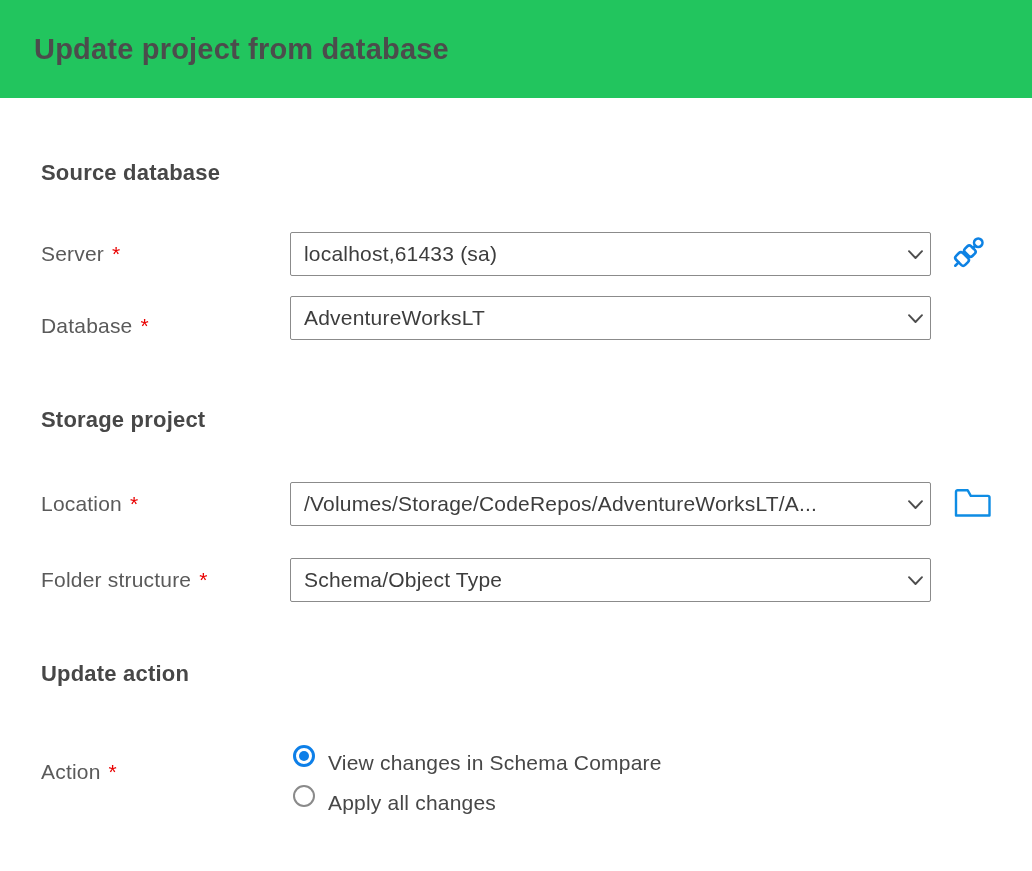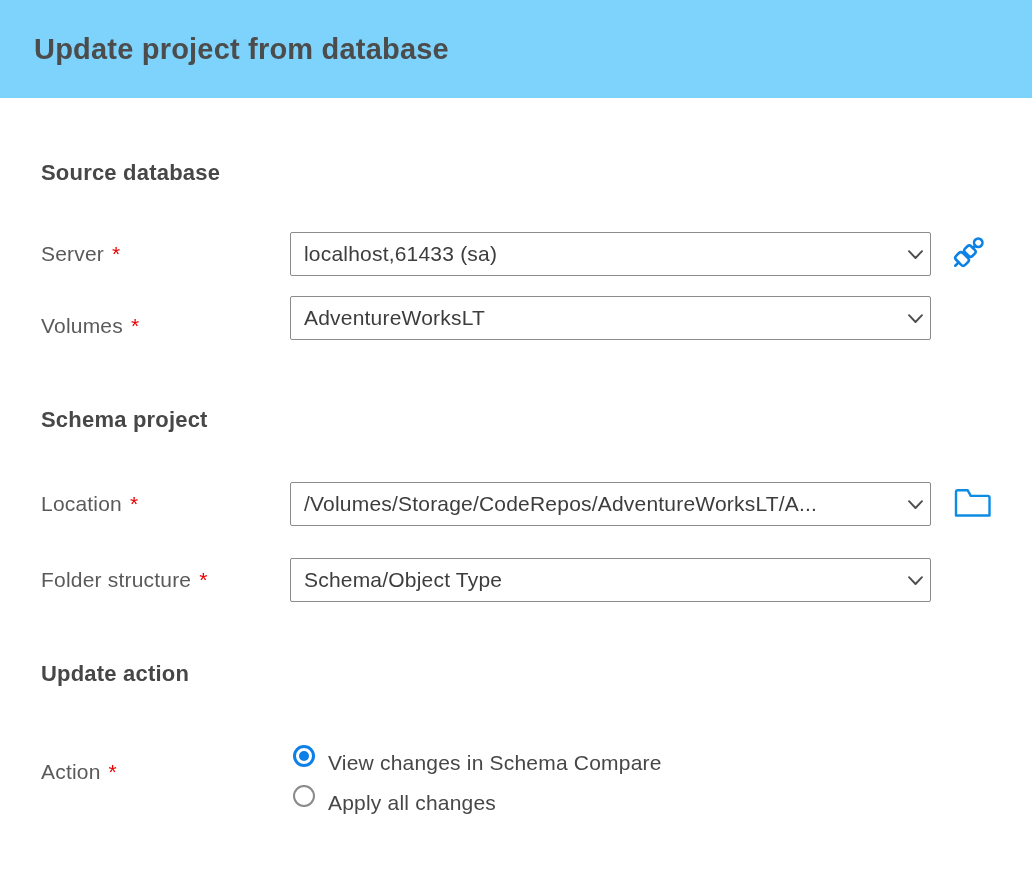--- a/index.html
+++ b/index.html
@@ -5,21 +5,21 @@
   * { box-sizing: border-box; }
   html, body { margin: 0; padding: 0; }
   body {
     width: 1032px; height: 871px; position: relative;
     background: #ffffff;
     font-family: "Liberation Sans", sans-serif;
     overflow: hidden;
   }
   .header {
     position: absolute; left: 0; top: 0; width: 1032px; height: 98px;
-    background: #7dd3fc; display: flex; align-items: center;
+    background: #22c55e; display: flex; align-items: center;
   }
   .header h1 {
     margin: 0 0 0 34px; font-size: 29px; font-weight: 700;
     color: #4c4c4c; letter-spacing: 0.2px;
   }
   .sec {
     position: absolute; left: 41px; margin: 0;
     font-size: 22px; line-height: 30px; font-weight: 700; color: #474747;
     letter-spacing: 0.2px;
   }
@@ -94,32 +94,32 @@
         <line x1="22" y1="11.7" x2="22" y2="15"></line>
         <rect x="16.8" y="15" width="10.4" height="8.6" rx="2.6"></rect>
         <rect x="15.6" y="25.6" width="12.8" height="9.6" rx="2.8"></rect>
         <line x1="22" y1="35.2" x2="22" y2="40"></line>
       </g>
     </svg>
   </span>
 </button>
 
 <div class="field-label" style="top:304px">
-  <span>Volumes</span><span class="req">*</span>
+  <span>Database</span><span class="req">*</span>
 </div>
 <div class="dropdown" style="top:296px" role="combobox">
   <span class="value">AdventureWorksLT</span>
   <span class="chev">
     <svg width="21" height="21" viewBox="0 0 21 21">
         <path d="M4 7.2 L10.5 14 L17 7.2" fill="none" stroke="#4d4d4d" stroke-width="1.9" stroke-linecap="round" stroke-linejoin="round"></path>
       </svg>
   </span>
 </div>
 
-<h2 class="sec" style="top:405px">Schema project</h2>
+<h2 class="sec" style="top:405px">Storage project</h2>
 
 <div class="field-label" style="top:482px">
   <span>Location</span><span class="req">*</span>
 </div>
 <div class="dropdown" style="top:482px" role="combobox">
   <span class="value">/Volumes/Storage/CodeRepos/AdventureWorksLT/A...</span>
   <span class="chev">
     <svg width="21" height="21" viewBox="0 0 21 21">
         <path d="M4 7.2 L10.5 14 L17 7.2" fill="none" stroke="#4d4d4d" stroke-width="1.9" stroke-linecap="round" stroke-linejoin="round"></path>
       </svg>

